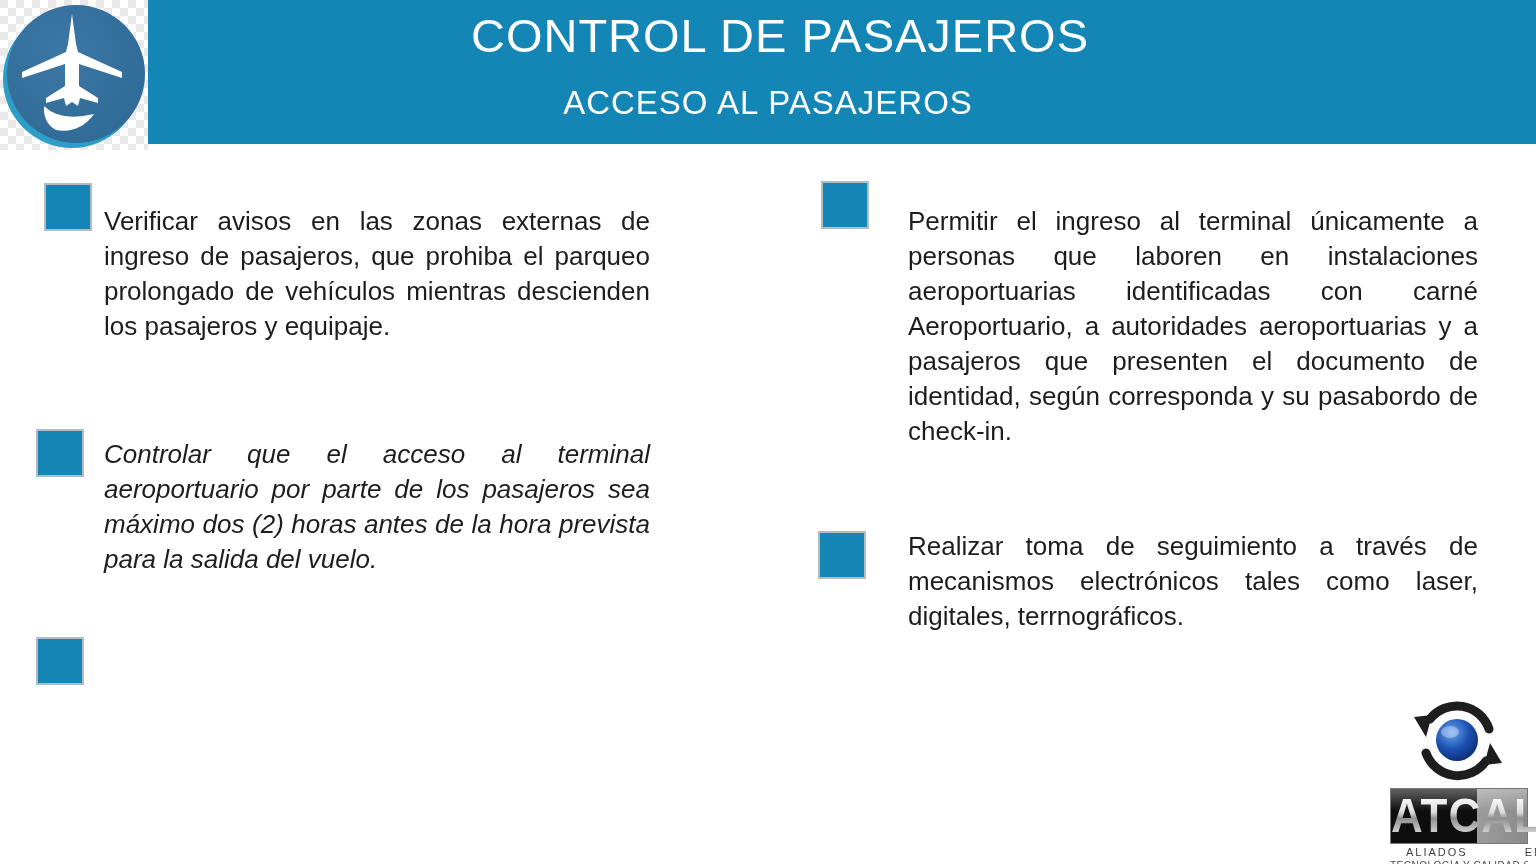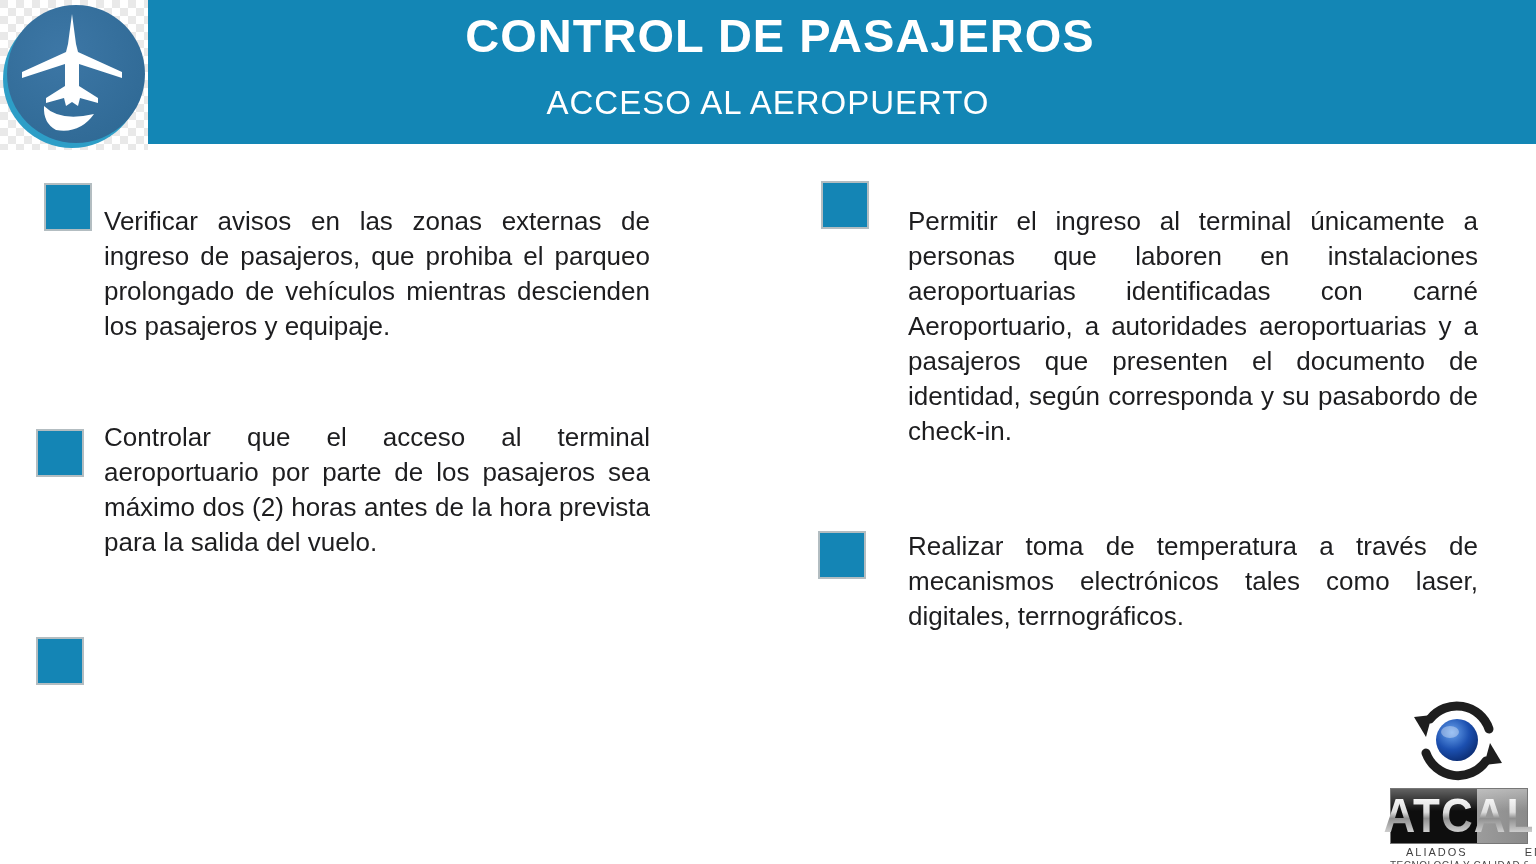--- a/index.html
+++ b/index.html
@@ -13,55 +13,55 @@
     background:#1386B5;
   }
   .logo-box{
     position:absolute;left:0;top:0;width:148px;height:150px;
     background-image:repeating-conic-gradient(#ffffff 0% 25%, #e9e9e9 0% 50%);
     background-size:16px 16px;
   }
   .logo-box svg{position:absolute;left:0;top:0;}
   .slide-title{
     position:absolute;left:0;right:0;top:8px;margin:0;
-    text-align:center;color:#ffffff;font-size:47px;font-weight:bold;
+    text-align:center;color:#ffffff;font-size:47px;font-weight:normal;
     letter-spacing:1px;font-family:"Liberation Sans",sans-serif;padding-left:24px;
   }
   .slide-subtitle{
     position:absolute;left:0;right:0;top:84px;margin:0;
     text-align:center;color:#ffffff;font-size:33px;font-weight:normal;
     letter-spacing:1px;font-family:"Liberation Sans",sans-serif;
   }
   
   .bullet-square{
     position:absolute;width:48px;height:48px;background:#1485B5;
     border:2px solid #b3bdc1;box-sizing:border-box;
   }
   .bullet-text{
     position:absolute;font-size:26px;line-height:35px;color:#1d1d1f;
     text-align:justify;
   }
   #sq-l1{left:44px;top:183px;}
   #tx-l1{left:104px;top:178px;width:546px;}
   #sq-l2{left:36px;top:429px;}
-  #tx-l2{left:104px;top:394px;width:546px;}
+  #tx-l2{left:104px;top:411px;width:546px;font-style:italic;}
   #sq-l3{left:36px;top:637px;}
   #tx-l3{left:104px;top:612px;width:546px;}
   #sq-r1{left:821px;top:181px;}
   #tx-r1{left:908px;top:178px;width:570px;}
   #sq-r2{left:818px;top:531px;}
   #tx-r2{left:908px;top:503px;width:570px;}
   
   .atcal{position:absolute;left:1390px;top:695px;width:140px;height:169px;}
   .atcal-icon{position:absolute;left:12px;top:2px;}
   .atcal-wordmark{
     position:absolute;left:0;top:93px;width:138px;height:56px;
     background:linear-gradient(90deg,#0e0e0e 0%,#0e0e0e 63%,#9c9c9c 63%,#8a8a8a 100%);
     border:1px solid #777;box-sizing:border-box;
-    display:flex;align-items:center;justify-content:center;
+    display:flex;align-items:center;justify-content:flex-start;
   }
   .atcal-wordmark::after{
     content:"";position:absolute;left:0;top:0;right:0;height:40%;
     background:linear-gradient(180deg,rgba(255,255,255,.35),rgba(255,255,255,0));
   }
   .atcal-brand{
     font-size:44px;font-weight:bold;letter-spacing:1px;line-height:1;
     font-family:"Liberation Sans",sans-serif;
     background:linear-gradient(180deg,#ffffff 0%,#dcdcdc 42%,#8f8f8f 55%,#f0f0f0 100%);
     -webkit-background-clip:text;background-clip:text;color:transparent;
@@ -96,35 +96,35 @@
         </defs>
         <circle cx="72" cy="79" r="69" fill="#2D9EC7"></circle>
         <circle cx="76" cy="74" r="69" fill="url(#steel)"></circle>
         <path fill="#ffffff" d="M72,14 L76,44 L78,52 L122,72 L122,78 L79,64 L79,86 L98,98 L98,103 L80,98 L78,106 L72,102 L66,106 L64,98 L46,103 L46,98 L65,86 L65,64 L22,78 L22,72 L66,52 L68,44 Z"></path>
         <path fill="#ffffff" d="M44,106 Q60,122 94,114 Q80,134 56,130 Q43,123 44,106 Z"></path>
       </svg>
     </span>
   </div>
 
   <h1 class="slide-title">CONTROL DE PASAJEROS</h1>
-  <h2 class="slide-subtitle">ACCESO AL AEROPUERTO</h2>
+  <h2 class="slide-subtitle">ACCESO AL PASAJEROS</h2>
 
   <div id="sq-l1" class="bullet-square"></div>
   <p id="tx-l1" class="bullet-text">Verificar avisos en las zonas externas de ingreso de pasajeros, que prohiba el parqueo prolongado de vehículos mientras descienden los pasajeros y equipaje.</p>
 
   <div id="sq-l2" class="bullet-square"></div>
   <p id="tx-l2" class="bullet-text">Controlar que el acceso al terminal aeroportuario por parte de los pasajeros sea máximo dos (2) horas antes de la hora prevista para la salida del vuelo.</p>
 
   <div id="sq-l3" class="bullet-square"></div>
 
   <div id="sq-r1" class="bullet-square"></div>
   <p id="tx-r1" class="bullet-text">Permitir el ingreso al terminal únicamente a personas que laboren en instalaciones aeroportuarias identificadas con carné Aeroportuario, a autoridades aeroportuarias y a pasajeros que presenten el documento de identidad, según corresponda y su pasabordo de check-in.</p>
 
   <div id="sq-r2" class="bullet-square"></div>
-  <p id="tx-r2" class="bullet-text">Realizar toma de temperatura a través de mecanismos electrónicos tales como laser, digitales, terrnográficos.</p>
+  <p id="tx-r2" class="bullet-text">Realizar toma de seguimiento a través de mecanismos electrónicos tales como laser, digitales, terrnográficos.</p>
 
   <div class="atcal">
     <span class="atcal-icon">
       <svg width="110" height="88" viewBox="0 0 110 88">
         <defs>
           <radialGradient id="sphere" cx="38%" cy="32%" r="75%">
             <stop offset="0%" stop-color="#6aa4ee"></stop>
             <stop offset="55%" stop-color="#1c50b0"></stop>
             <stop offset="100%" stop-color="#0a2a6e"></stop>
           </radialGradient>

